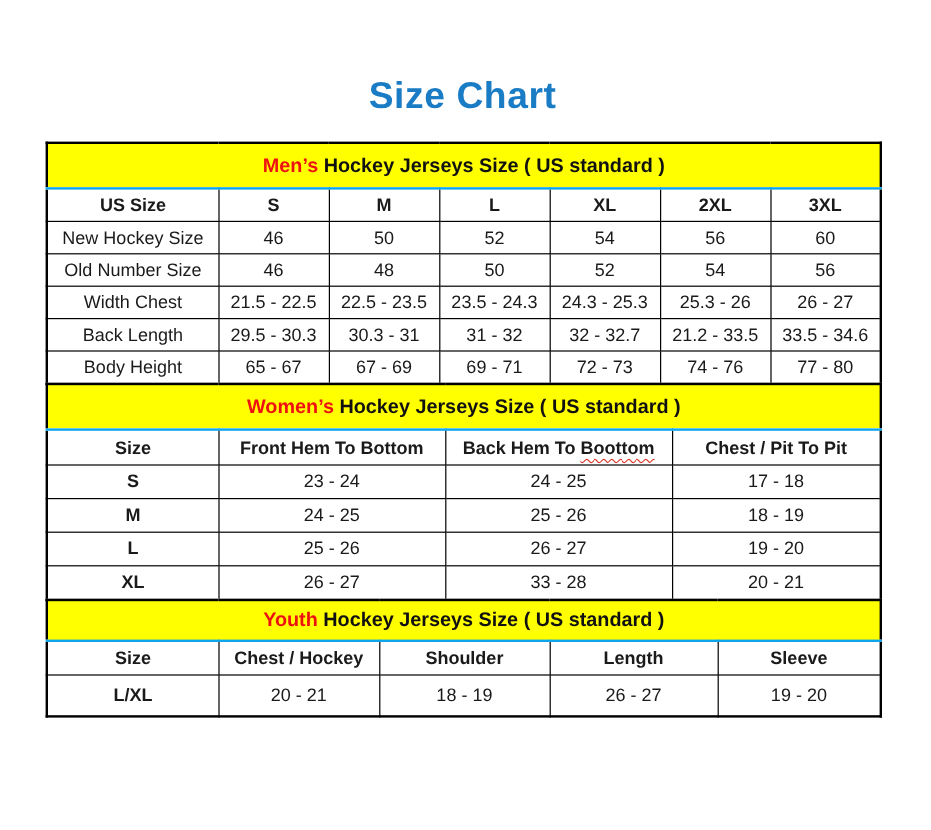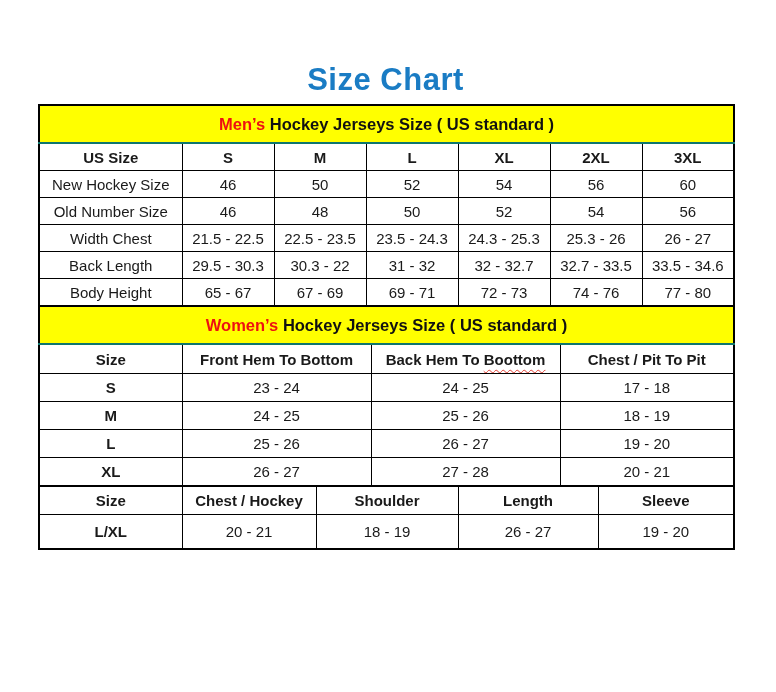--- a/index.html
+++ b/index.html
@@ -9,21 +9,21 @@
     height: 692px;
     background: #ffffff;
     font-family: "Liberation Sans", sans-serif;
     color: #1a1a1a;
     overflow: hidden;
   }
   .title {
     width: 695px;
     margin: 0 0 0 38px;
     padding-top: 62px;
-    padding-bottom: 6px;
+    padding-bottom: 20px;
     text-align: center;
     font-size: 31px;
     font-weight: bold;
     color: #1A7CC4;
     letter-spacing: 0.5px;
   }
   table.tbl {
     border-collapse: collapse;
     table-layout: fixed;
     width: 695px;
@@ -39,21 +39,21 @@
     font-size: 15px;
     padding: 0;
     white-space: nowrap;
     overflow: hidden;
   }
   .tbl td.b { font-weight: bold; }
   tr.banner td {
     background: #FFFF00;
     font-weight: bold;
     font-size: 16.5px;
-    border-bottom: 2px solid #0f766e;
+    border-bottom: 2px solid #0ea5e9;
     height: 36px;
     color: #111111;
   }
   tr.banner .hl { color: #EE1111; }
   tr.h26 td { height: 26px; }
   tr.h27 td { height: 27px; }
   tr.h28 td { height: 28px; }
   tr.h33 td { height: 33px; }
   .wavy {
     text-decoration: underline;
@@ -117,24 +117,24 @@
         <td>21.5 - 22.5</td>
         <td>22.5 - 23.5</td>
         <td>23.5 - 24.3</td>
         <td>24.3 - 25.3</td>
         <td>25.3 - 26</td>
         <td>26 - 27</td>
       </tr>
       <tr class="h26">
         <td>Back Length</td>
         <td>29.5 - 30.3</td>
-        <td>30.3 - 22</td>
+        <td>30.3 - 31</td>
         <td>31 - 32</td>
         <td>32 - 32.7</td>
-        <td>32.7 - 33.5</td>
+        <td>21.2 - 33.5</td>
         <td>33.5 - 34.6</td>
       </tr>
       <tr class="h26">
         <td>Body Height</td>
         <td>65 - 67</td>
         <td>67 - 69</td>
         <td>69 - 71</td>
         <td>72 - 73</td>
         <td>74 - 76</td>
         <td>77 - 80</td>
@@ -173,35 +173,38 @@
       </tr>
       <tr class="h27">
         <td class="b">L</td>
         <td>25 - 26</td>
         <td>26 - 27</td>
         <td>19 - 20</td>
       </tr>
       <tr class="h27">
         <td class="b">XL</td>
         <td>26 - 27</td>
-        <td>27 - 28</td>
+        <td>33 - 28</td>
         <td>20 - 21</td>
       </tr>
     </tbody>
   </table>
 
   <table class="tbl joined">
     <colgroup>
       <col style="width:143px">
         <col style="width:134px">
         <col style="width:142px">
         <col style="width:140px">
         <col style="width:136px">
     </colgroup>
     <tbody>
+      <tr class="banner">
+        <td colspan="5" style="height:32px"><span class="hl">Youth</span> <span>Hockey Jerseys Size ( US standard )</span></td>
+      </tr>
       <tr class="h27">
         <td class="b">Size</td>
         <td class="b">Chest / Hockey</td>
         <td class="b">Shoulder</td>
         <td class="b">Length</td>
         <td class="b">Sleeve</td>
       </tr>
       <tr class="h33">
         <td class="b">L/XL</td>
         <td>20 - 21</td>

